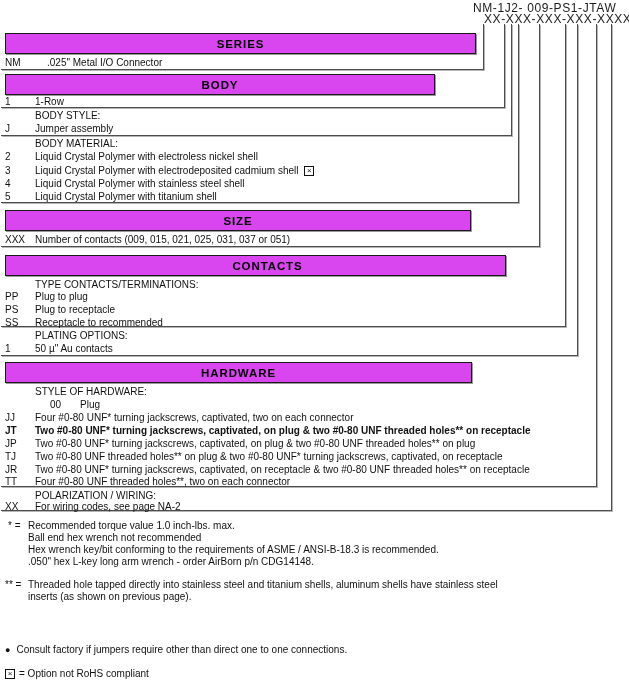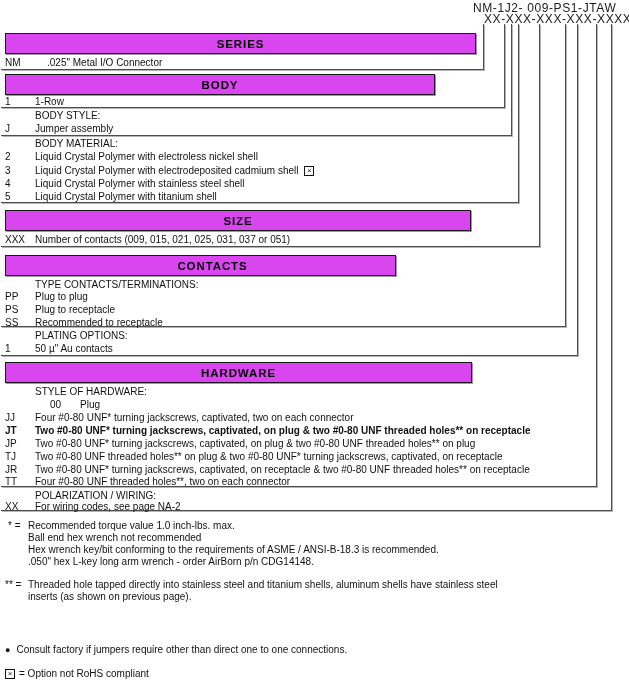--- a/index.html
+++ b/index.html
@@ -93,35 +93,35 @@
 </div>
 
 <div class="hdrbox" style="left:5px;top:210px;width:466px;">
   <span class="hdrtitle">SIZE</span>
 </div>
 <div class="row" style="top:234px;">
   <span class="code">XXX</span>
   <span class="desc">Number of contacts (009, 015, 021, 025, 031, 037 or 051)</span>
 </div>
 
-<div class="hdrbox" style="left:5px;top:255px;width:391px;padding-left:24px;">
+<div class="hdrbox" style="left:5px;top:255px;width:501px;padding-left:24px;">
   <span class="hdrtitle">CONTACTS</span>
 </div>
 <div class="sublabel" style="top:279px;">TYPE CONTACTS/TERMINATIONS:</div>
 <div class="row" style="top:291px;">
   <span class="code">PP</span>
   <span class="desc">Plug to plug</span>
 </div>
 <div class="row" style="top:304px;">
   <span class="code">PS</span>
   <span class="desc">Plug to receptacle</span>
 </div>
 <div class="row" style="top:317px;">
   <span class="code">SS</span>
-  <span class="desc">Recommended to receptacle</span>
+  <span class="desc">Receptacle to recommended</span>
 </div>
 <div class="sublabel" style="top:330px;">PLATING OPTIONS:</div>
 <div class="row" style="top:343px;">
   <span class="code">1</span>
   <span class="desc">50 µ" Au contacts</span>
 </div>
 
 <div class="hdrbox" style="left:5px;top:362px;width:467px;">
   <span class="hdrtitle">HARDWARE</span>
 </div>

